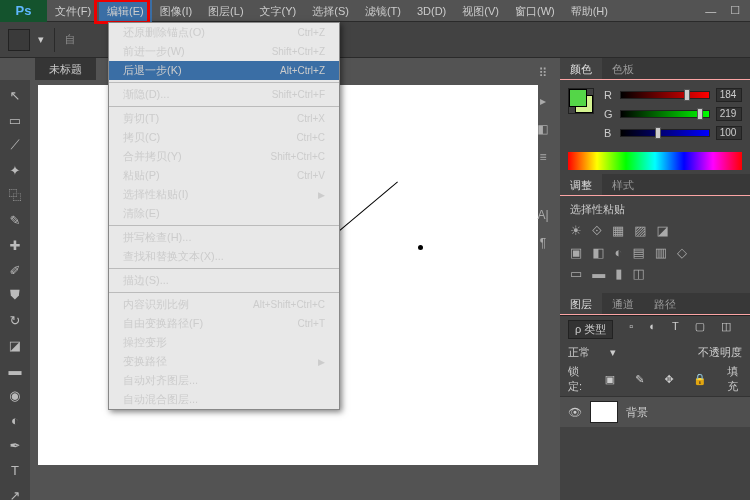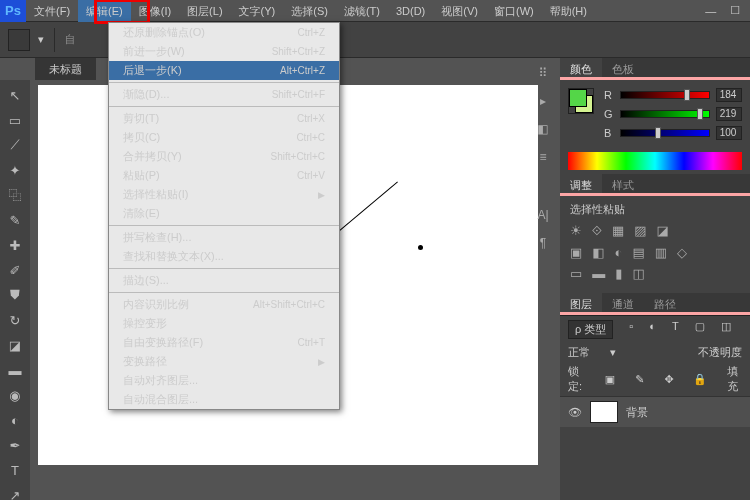--- a/index.html
+++ b/index.html
@@ -1,18 +1,18 @@
 <!DOCTYPE html>
 <html><head>
 <meta charset="utf-8">
 <style>
 *{margin:0;padding:0;box-sizing:border-box;font-family:"Microsoft YaHei",sans-serif;font-size:11px;color:#ccc;user-select:none}
 body{background:#535353;width:750px;height:500px;overflow:hidden;position:relative}
 .menubar{height:22px;background:#535353;display:flex;align-items:center;border-bottom:1px solid #2a2a2a}
-.ps-logo{width:26px;height:22px;background:#1d4ed8;color:#5fb8ff;display:flex;align-items:center;justify-content:center;font-weight:bold;font-size:13px}
+.ps-logo{width:47px;height:22px;background:#14532d;color:#5fb8ff;display:flex;align-items:center;justify-content:center;font-weight:bold;font-size:13px}
 .menu-item{padding:0 8px;height:22px;line-height:22px;cursor:default}
 .menu-item.open{background:#3a6ea5}
 .win-controls{margin-left:auto;display:flex;gap:14px;padding-right:10px;align-items:center}
 .red-box{border:3px solid #e00;position:absolute;pointer-events:none}
 .red-box.menu{left:94px;top:-1px;width:56px;height:25px}
 .red-box.row{left:110px;top:78px;width:228px;height:25px}
 .optbar{height:36px;background:#424242;border-bottom:1px solid #2a2a2a;display:flex;align-items:center;padding:0 8px;gap:8px}
 .optbar .tool-ico{width:22px;height:22px;background:#3a3a3a;border:1px solid #222}
 .optbar .sep{width:1px;height:24px;background:#2a2a2a;margin:0 2px}
 .dropdown{position:absolute;left:108px;top:22px;width:232px;background:#e8e8e8;border:1px solid #888;box-shadow:2px 2px 6px rgba(0,0,0,.5);z-index:100}
@@ -24,21 +24,21 @@
 .dropdown .arrow{margin-left:auto;font-size:9px}
 .left-tools{position:absolute;left:0;top:80px;width:30px;background:#424242;display:flex;flex-direction:column;align-items:center;padding-top:4px;gap:3px}
 .left-tools .t{width:22px;height:22px;display:flex;align-items:center;justify-content:center;color:#bbb;font-size:13px}
 .doc-tab{position:absolute;left:35px;top:58px;height:22px;background:#353535;padding:0 14px;line-height:22px;font-size:11px}
 .canvas{position:absolute;left:38px;top:85px;width:500px;height:380px;background:#fff}
 .canvas .line{position:absolute;left:260px;top:180px;width:130px;height:1px;background:#000;transform:rotate(-40deg);transform-origin:left}
 .canvas .dot{position:absolute;width:5px;height:5px;background:#000;border-radius:50%}
 .right{position:absolute;right:0;top:58px;width:190px;bottom:0;background:#424242;display:flex;flex-direction:column}
 .mini-col{position:absolute;right:192px;top:66px;width:30px;display:flex;flex-direction:column;gap:10px;align-items:center}
 .mini-col .m{width:22px;height:18px;color:#aaa;text-align:center;font-size:12px}
-.panel-tabs{display:flex;height:22px;background:#383838;border-bottom:3px solid #fca5a5}
+.panel-tabs{display:flex;height:22px;background:#383838;border-bottom:1px solid #fca5a5}
 .panel-tabs .pt{padding:0 10px;line-height:22px;font-size:11px;color:#999}
 .panel-tabs .pt.active{background:#424242;color:#ddd}
 .color-panel{padding:8px;display:flex;gap:10px;align-items:flex-start}
 .swatch{width:26px;height:26px;border:1px solid #222;position:relative}
 .swatch .fg{position:absolute;width:18px;height:18px;background:#54d648;border:1px solid #000}
 .swatch .bg{position:absolute;right:0;bottom:0;width:18px;height:18px;background:#d4f291;border:1px solid #000}
 .sliders{flex:1;display:flex;flex-direction:column;gap:5px}
 .srow{display:flex;align-items:center;gap:6px}
 .srow .lab{width:10px}
 .srow .track{flex:1;height:8px;border:1px solid #222;position:relative}
@@ -165,26 +165,26 @@
     </div>
     <hr>
     <div class="row disabled">
       <span>描边(S)...</span>
     </div>
     <hr>
     <div class="row disabled">
       <span>内容识别比例</span>
       <span class="shortcut">Alt+Shift+Ctrl+C</span>
     </div>
-    <div class="row disabled">
-      <span>操控变形</span>
-    </div>
     <div class="row">
       <span>自由变换路径(F)</span>
       <span class="shortcut">Ctrl+T</span>
+    </div>
+    <div class="row disabled">
+      <span>操控变形</span>
     </div>
     <div class="row">
       <span>变换路径</span>
       <span class="arrow">▶</span>
     </div>
     <div class="row disabled">
       <span>自动对齐图层...</span>
     </div>
     <div class="row disabled">
       <span>自动混合图层...</span>

